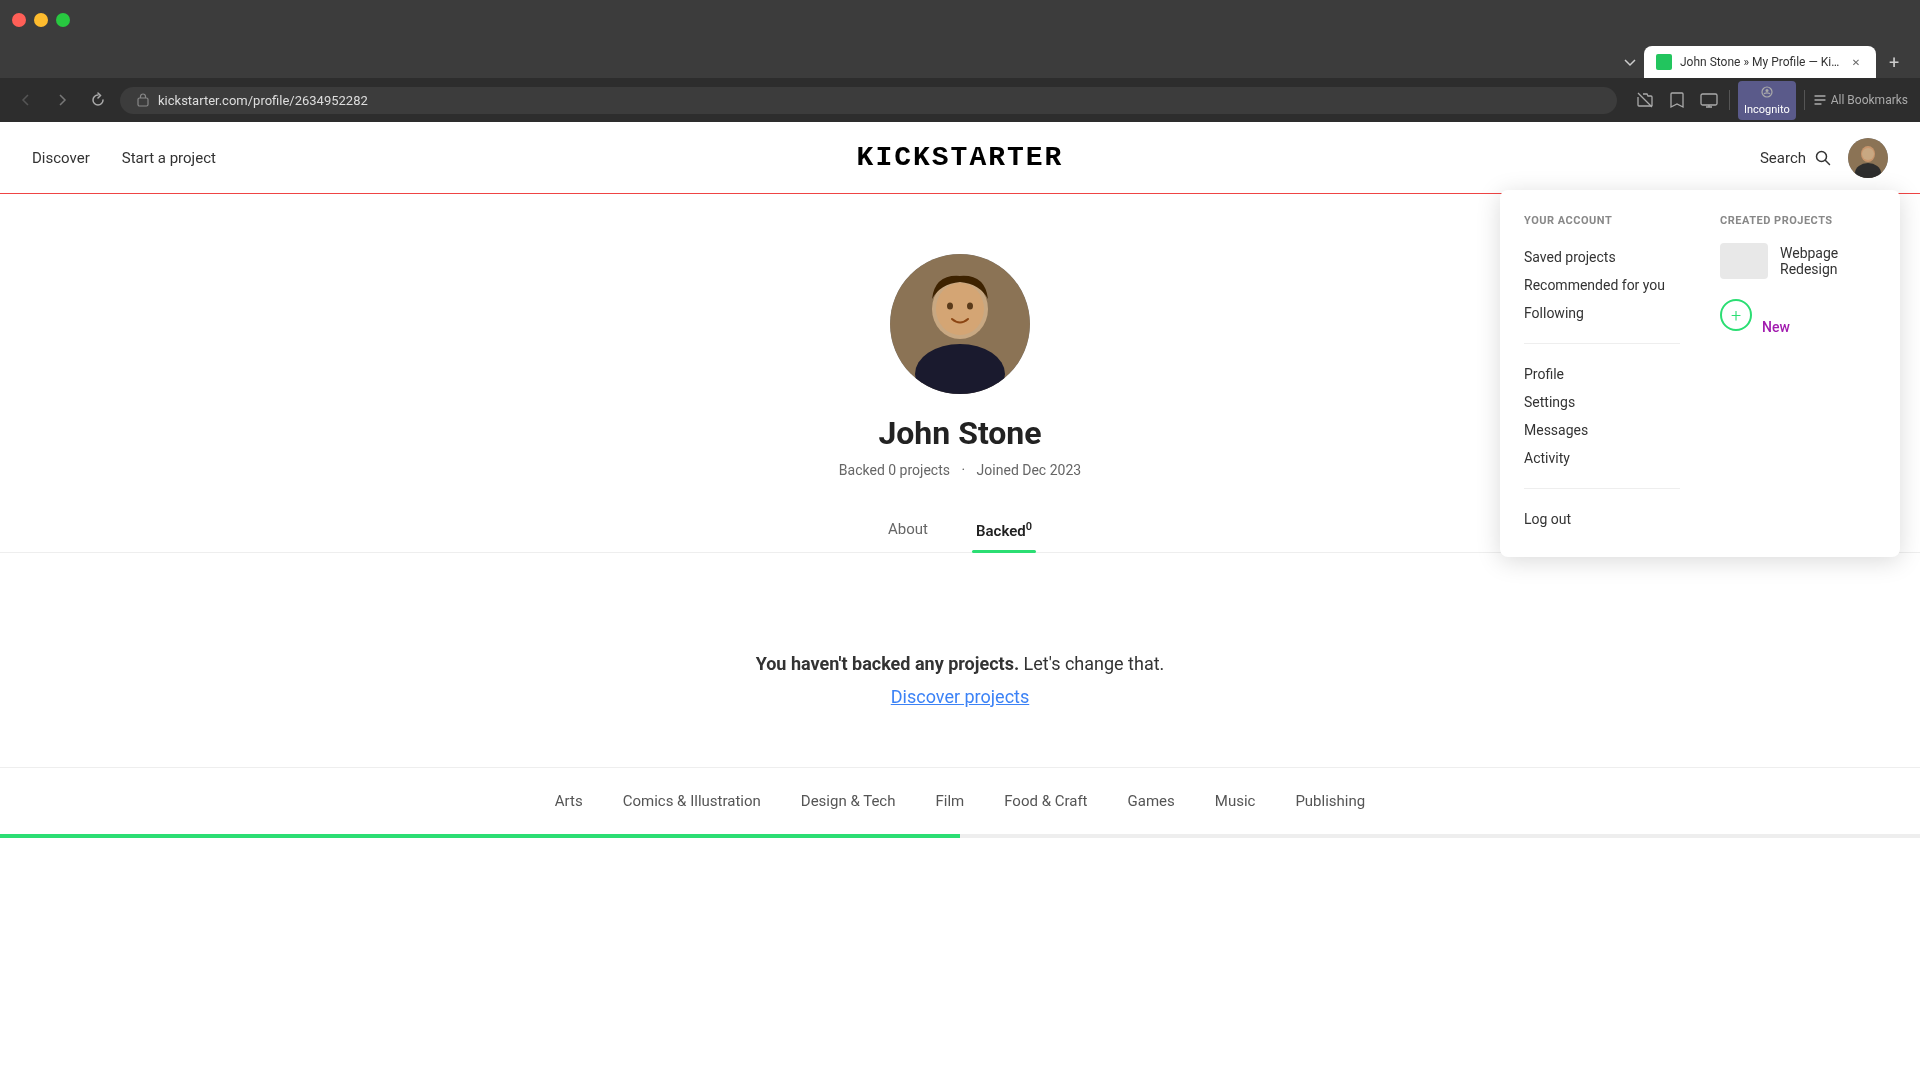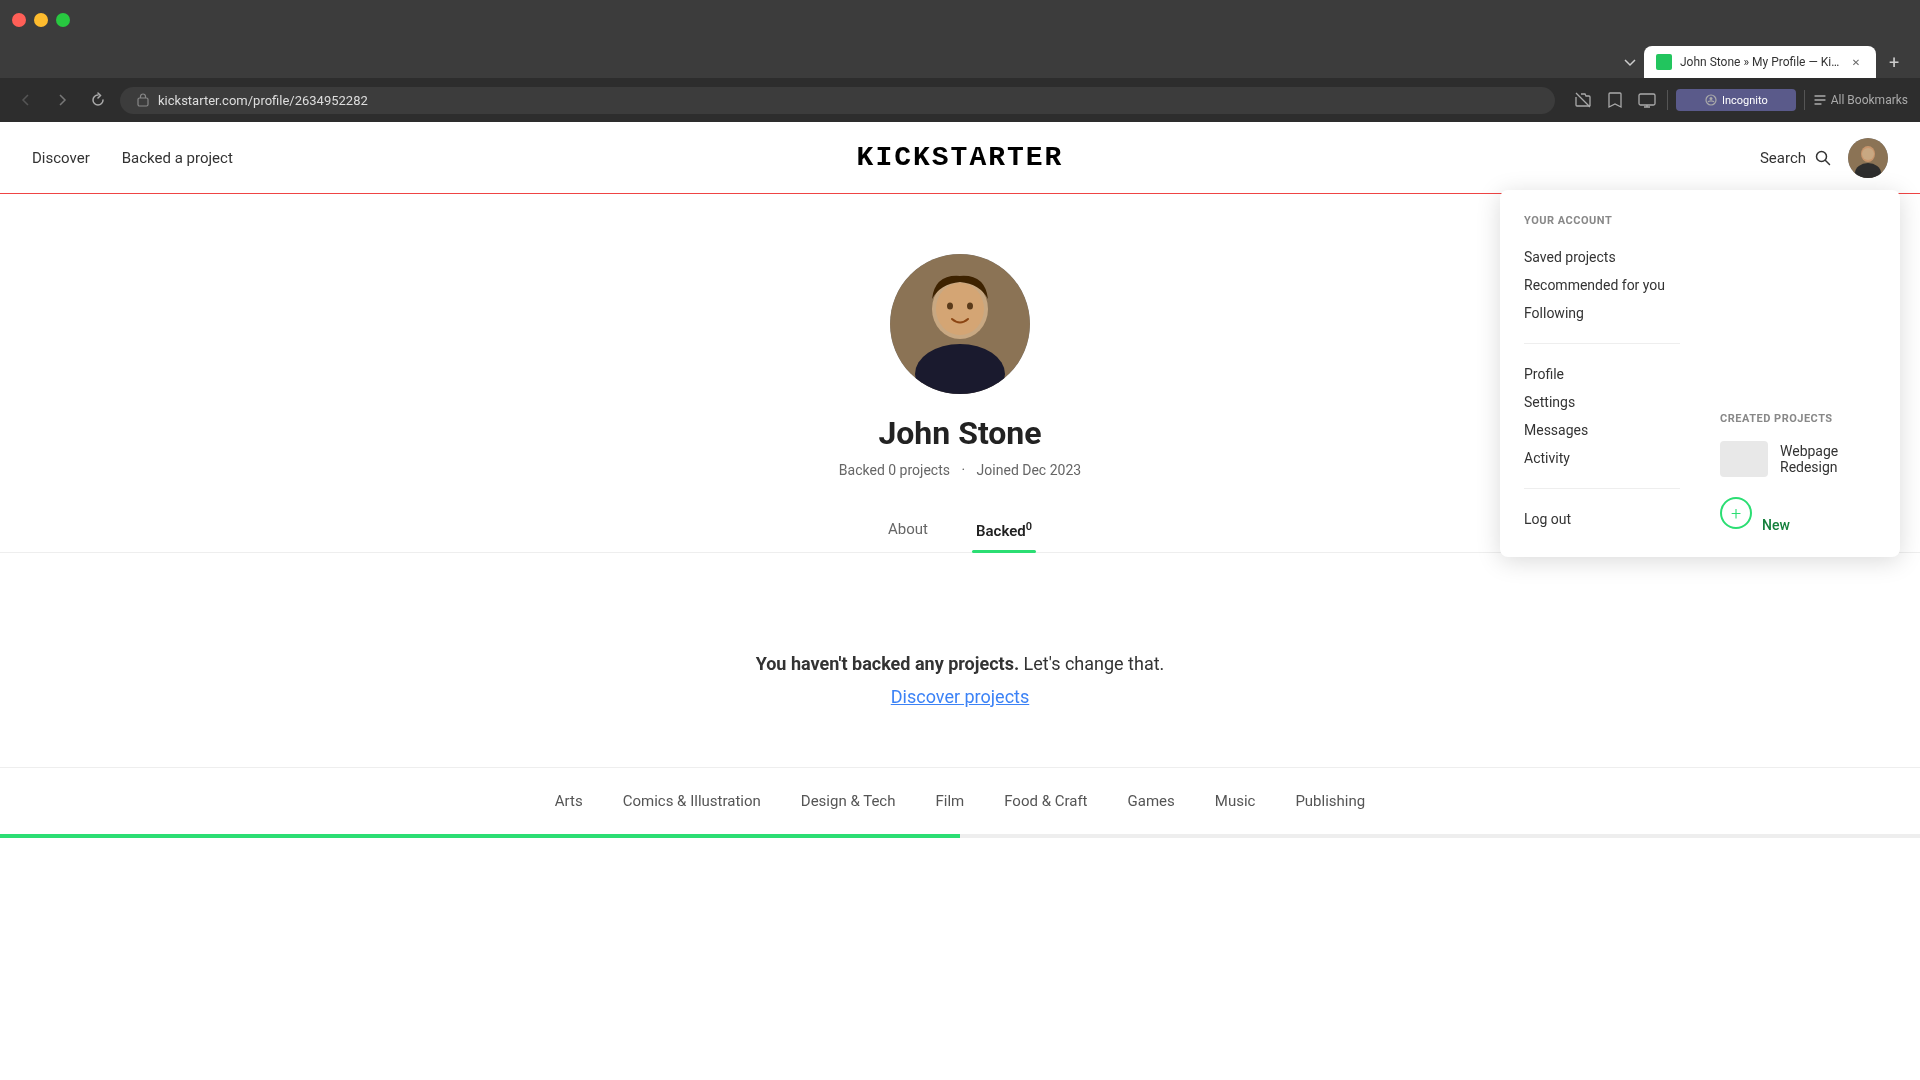--- a/index.html
+++ b/index.html
@@ -21,21 +21,21 @@
     .new-tab-btn { width: 28px; height: 28px; border-radius: 50%; display: flex; align-items: center; justify-content: center; color: #ccc; font-size: 18px; cursor: pointer; }
     .tab-dropdown { width: 20px; height: 20px; color: #ccc; display: flex; align-items: center; justify-content: center; margin-left: auto; cursor: pointer; }
 
     .browser-toolbar { display: flex; align-items: center; padding: 6px 12px; background: #2d2d2d; gap: 8px; height: 44px; }
     .nav-btn { width: 28px; height: 28px; border-radius: 50%; display: flex; align-items: center; justify-content: center; color: #aaa; cursor: pointer; font-size: 14px; }
     .nav-btn.disabled { color: #555; cursor: default; }
     .address-bar { flex: 1; background: #3c3c3c; border-radius: 20px; padding: 6px 16px; color: #fff; font-size: 13px; display: flex; align-items: center; gap: 8px; }
     .address-text { color: #ddd; font-size: 13px; flex: 1; }
     .toolbar-icons { display: flex; gap: 8px; align-items: center; margin-left: 8px; }
     .toolbar-icon { color: #aaa; cursor: pointer; width: 24px; height: 24px; display: flex; align-items: center; justify-content: center; }
-    .incognito-badge { background: #5a5a8a; color: #fff; font-size: 11px; padding: 4px 28px; border-radius: 4px; display: flex; align-items: center; gap: 4px; }
+    .incognito-badge { background: #5a5a8a; color: #fff; font-size: 11px; padding: 4px 6px; border-radius: 4px; display: flex; align-items: center; gap: 4px; flex-direction: column; }
     .bookmarks-btn { color: #aaa; font-size: 12px; display: flex; align-items: center; gap: 4px; cursor: pointer; white-space: nowrap; }
     .separator { width: 1px; height: 20px; background: #555; }
 
     
     .page { background: #fff; min-height: 900px; position: relative; }
 
     
     .nav { display: flex; align-items: center; padding: 0 32px; height: 72px; border-bottom: 1px solid #ef4444; position: relative; }
     .nav-left { display: flex; gap: 32px; align-items: center; }
     .nav-link { font-size: 15px; color: #333; text-decoration: none; cursor: pointer; }
@@ -60,32 +60,32 @@
 
     
     .main-content { max-width: 800px; margin: 0 auto; padding: 60px 20px; text-align: center; }
     .no-backed { font-size: 18px; color: #333; margin-bottom: 12px; }
     .no-backed strong { font-weight: 700; }
     .discover-link { color: #3b82f6; font-size: 18px; text-decoration: underline; cursor: pointer; display: block; }
 
     
     .footer-categories { border-top: 1px solid #eee; display: flex; justify-content: center; gap: 40px; padding: 24px 40px; flex-wrap: wrap; }
     .footer-cat { font-size: 15px; color: #555; cursor: pointer; text-decoration: none; }
-    .dropdown-menu { position: absolute; top: 68px; right: 20px; background: #fff; border-radius: 8px; box-shadow: 0 4px 24px rgba(0,0,0,0.15); z-index: 200; width: 400px; padding: 24px; display: flex; gap: 40px; align-items: flex-end; }
+    .dropdown-menu { position: absolute; top: 68px; right: 20px; background: #fff; border-radius: 8px; box-shadow: 0 4px 24px rgba(0,0,0,0.15); z-index: 200; width: 400px; padding: 24px; display: flex; gap: 40px; }
     .dropdown-col { flex: 1; }
     .dropdown-section-title { font-size: 11px; font-weight: 700; color: #888; letter-spacing: 0.5px; text-transform: uppercase; margin-bottom: 16px; }
     .dropdown-item { font-size: 14px; color: #333; padding: 6px 0; cursor: pointer; display: block; text-decoration: none; }
     .dropdown-divider { border: none; border-top: 1px solid #eee; margin: 16px 0; }
     .dropdown-logout { font-size: 14px; color: #333; cursor: pointer; display: block; padding: 6px 0; }
     .created-project { display: flex; align-items: center; gap: 12px; margin-bottom: 16px; }
     .project-thumb { width: 48px; height: 36px; background: #e8e8e8; border-radius: 4px; flex-shrink: 0; }
     .project-name { font-size: 14px; color: #333; }
     .new-project { display: flex; align-items: center; gap: 10px; cursor: pointer; }
     .plus-icon { width: 32px; height: 32px; border-radius: 50%; border: 2px solid #2bde73; display: flex; align-items: center; justify-content: center; color: #2bde73; font-size: 18px; font-weight: 300; }
-    .new-label { font-size: 14px; color: #15803d; font-weight: 500; margin-top: 24px; }
+    .new-label { font-size: 14px; color: #a21caf; font-weight: 500; margin-top: 24px; }
 
     
     .nav-avatar { width: 40px; height: 40px; border-radius: 50%; background: #888; cursor: pointer; overflow: hidden; display: flex; align-items: center; justify-content: center; }
 
     
     .progress-bar-container { height: 4px; background: #eee; width: 100%; }
     .progress-bar { height: 4px; background: #2bde73; width: 50%; }
   </style>
 </head>
 <body>
@@ -171,21 +171,21 @@
       <span>All Bookmarks</span>
     </div>
   </div>
 </div>
 
 <div class="page">
 
   <nav class="nav">
     <div class="nav-left">
       <a class="nav-link">Discover</a>
-      <a class="nav-link">Backed a project</a>
+      <a class="nav-link">Start a project</a>
     </div>
     <div class="logo">
       <span class="logo-text">KICKSTARTER</span>
     </div>
     <div class="nav-right">
       <div class="search-btn">
         <span>Search</span>
         <svg width="18" height="18" viewBox="0 0 18 18" fill="none">
             <circle cx="7.5" cy="7.5" r="5" stroke="#333" stroke-width="1.5"></circle>
             <path d="M11.5 11.5l4 4" stroke="#333" stroke-width="1.5" stroke-linecap="round"></path>

